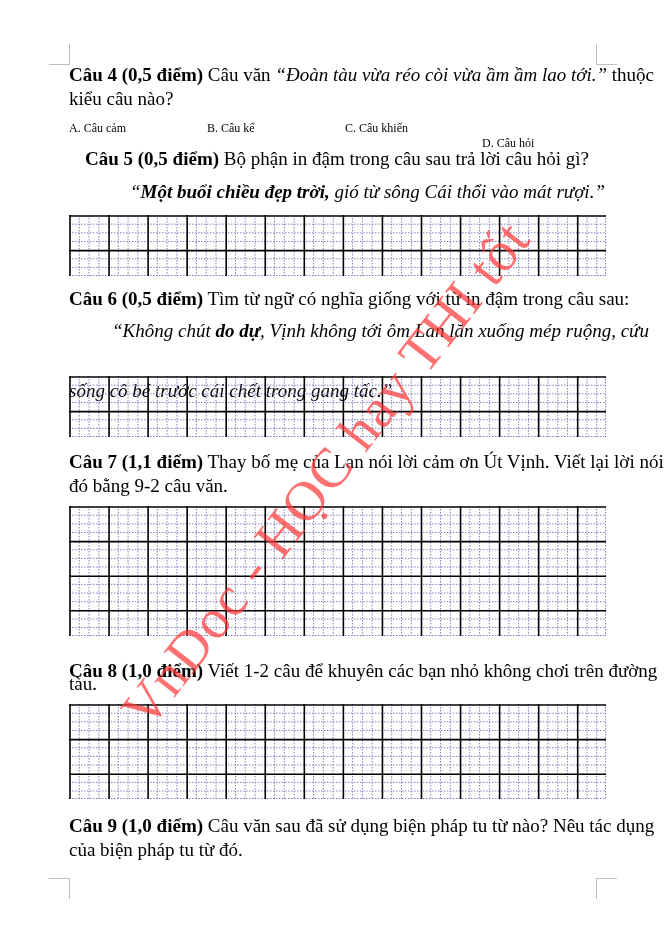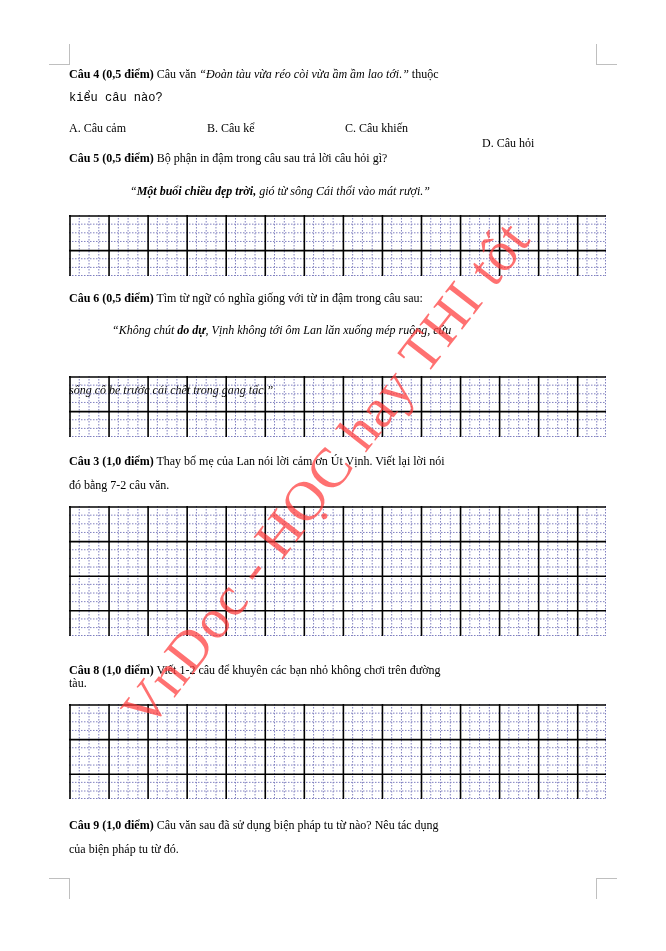--- a/index.html
+++ b/index.html
@@ -1,21 +1,21 @@
 <!DOCTYPE html>
 <html><head>
 <meta charset="utf-8">
 <style>
   html, body { margin:0; padding:0; background:#ffffff; }
   body { width:666px; height:951px; position:relative; overflow:hidden;
          font-family:"Liberation Serif", serif; color:#000; }
   .corner { position:absolute; background:#bfbfbf; }
   .b { font-weight:bold; }
   .i { font-style:italic; }
-  .line { position:absolute; left:69px; font-size:12px; line-height:19px; white-space:nowrap; }
+  .line { position:absolute; left:69px; font-size:19px; line-height:19px; white-space:nowrap; }
   .justify { display:flex; justify-content:space-between; width:527px; }
   .grid { position:absolute; left:69px; width:537px; }
   .grid svg { display:block; }
   .opt { position:absolute; font-size:12px; line-height:19px; white-space:nowrap; }
   .watermark { position:absolute; left:90px; top:440px; transform-origin:0 0;
                transform:rotate(-52deg); color:#ff3b3b; opacity:0.72;
                font-family:"Liberation Serif", serif; font-size:56px; white-space:nowrap;
                pointer-events:none; letter-spacing:1px; }
 </style>
 </head>
@@ -26,27 +26,27 @@
 <div class="corner" style="left:596px;top:44px;width:1px;height:21px;"></div>
 <div class="corner" style="left:596px;top:64px;width:21px;height:1px;"></div>
 <div class="corner" style="left:49px;top:878px;width:21px;height:1px;"></div>
 <div class="corner" style="left:69px;top:878px;width:1px;height:21px;"></div>
 <div class="corner" style="left:596px;top:878px;width:21px;height:1px;"></div>
 <div class="corner" style="left:596px;top:878px;width:1px;height:21px;"></div>
 
 <div class="line justify" style="top:65px;">
   <span><span class="b">Câu 4 (0,5 điểm)</span><span> Câu văn </span><span class="i">“Đoàn tàu vừa réo còi vừa ầm ầm lao tới.”</span><span> thuộc</span></span>
 </div>
-<div class="line" style="top:89px;font-family:Liberation Mono, monospace;">kiểu câu nào?</div>
+<div class="line" style="top:89px;">kiểu câu nào?</div>
 <div class="opt" style="left:69px;top:119px;">A. Câu cảm</div>
 <div class="opt" style="left:207px;top:119px;">B. Câu kể</div>
 <div class="opt" style="left:345px;top:119px;">C. Câu khiến</div>
 <div class="opt" style="left:482px;top:134px;">D. Câu hỏi</div>
 
-<div class="line" style="top:149px;">
+<div class="line" style="top:149px;margin-left:16px;">
   <span class="b">Câu 5 (0,5 điểm)</span><span> Bộ phận in đậm trong câu sau trả lời câu hỏi gì?</span>
 </div>
 <div class="line i" style="left:130px;top:182px;">
   <span>“</span><span class="b">Một buổi chiều đẹp trời,</span><span> gió từ sông Cái thổi vào mát rượi.”</span>
 </div>
 <div class="grid" style="top: 215px; height: 62px;">
     <svg width="537" height="62" xmlns="http://www.w3.org/2000/svg">
       <line x1="10.263636363636364" y1="0" x2="10.263636363636364" y2="61" stroke="#8080c0" stroke-width="1" stroke-dasharray="1.5,1.5"></line>
       <line x1="20.027272727272727" y1="0" x2="20.027272727272727" y2="61" stroke="#8080c0" stroke-width="1" stroke-dasharray="1.5,1.5"></line>
       <line x1="29.79090909090909" y1="0" x2="29.79090909090909" y2="61" stroke="#8080c0" stroke-width="1" stroke-dasharray="1.5,1.5"></line>
@@ -184,23 +184,23 @@
       <line x1="391.54545454545456" y1="0" x2="391.54545454545456" y2="61" stroke="#000000" stroke-width="1.6"></line>
       <line x1="430.6" y1="0" x2="430.6" y2="61" stroke="#000000" stroke-width="1.6"></line>
       <line x1="469.6545454545454" y1="0" x2="469.6545454545454" y2="61" stroke="#000000" stroke-width="1.6"></line>
       <line x1="508.7090909090909" y1="0" x2="508.7090909090909" y2="61" stroke="#000000" stroke-width="1.6"></line>
       <line x1="0" y1="1" x2="537" y2="1" stroke="#000000" stroke-width="1.6"></line>
       <line x1="0" y1="35.6" x2="537" y2="35.6" stroke="#000000" stroke-width="1.6"></line>
     </svg>
   </div>
 
 <div class="line justify" style="top:452px;">
-  <span><span class="b">Câu 3 (1,0 điểm)</span><span> Thay bố mẹ của Lan nói lời cảm ơn Út Vịnh. Viết lại lời nói</span></span>
-</div>
-<div class="line" style="top:476px;">đó bằng 7-2 câu văn.</div>
+  <span><span class="b">Câu 7 (1,1 điểm)</span><span> Thay bố mẹ của Lan nói lời cảm ơn Út Vịnh. Viết lại lời nói</span></span>
+</div>
+<div class="line" style="top:476px;">đó bằng 9-2 câu văn.</div>
 <div class="grid" style="top: 506px; height: 131px;">
     <svg width="537" height="131" xmlns="http://www.w3.org/2000/svg">
       <line x1="10.263636363636364" y1="0" x2="10.263636363636364" y2="130" stroke="#8080c0" stroke-width="1" stroke-dasharray="1.5,1.5"></line>
       <line x1="20.027272727272727" y1="0" x2="20.027272727272727" y2="130" stroke="#8080c0" stroke-width="1" stroke-dasharray="1.5,1.5"></line>
       <line x1="29.79090909090909" y1="0" x2="29.79090909090909" y2="130" stroke="#8080c0" stroke-width="1" stroke-dasharray="1.5,1.5"></line>
       <line x1="49.31818181818182" y1="0" x2="49.31818181818182" y2="130" stroke="#8080c0" stroke-width="1" stroke-dasharray="1.5,1.5"></line>
       <line x1="59.08181818181818" y1="0" x2="59.08181818181818" y2="130" stroke="#8080c0" stroke-width="1" stroke-dasharray="1.5,1.5"></line>
       <line x1="68.84545454545454" y1="0" x2="68.84545454545454" y2="130" stroke="#8080c0" stroke-width="1" stroke-dasharray="1.5,1.5"></line>
       <line x1="88.37272727272727" y1="0" x2="88.37272727272727" y2="130" stroke="#8080c0" stroke-width="1" stroke-dasharray="1.5,1.5"></line>
       <line x1="98.13636363636364" y1="0" x2="98.13636363636364" y2="130" stroke="#8080c0" stroke-width="1" stroke-dasharray="1.5,1.5"></line>

